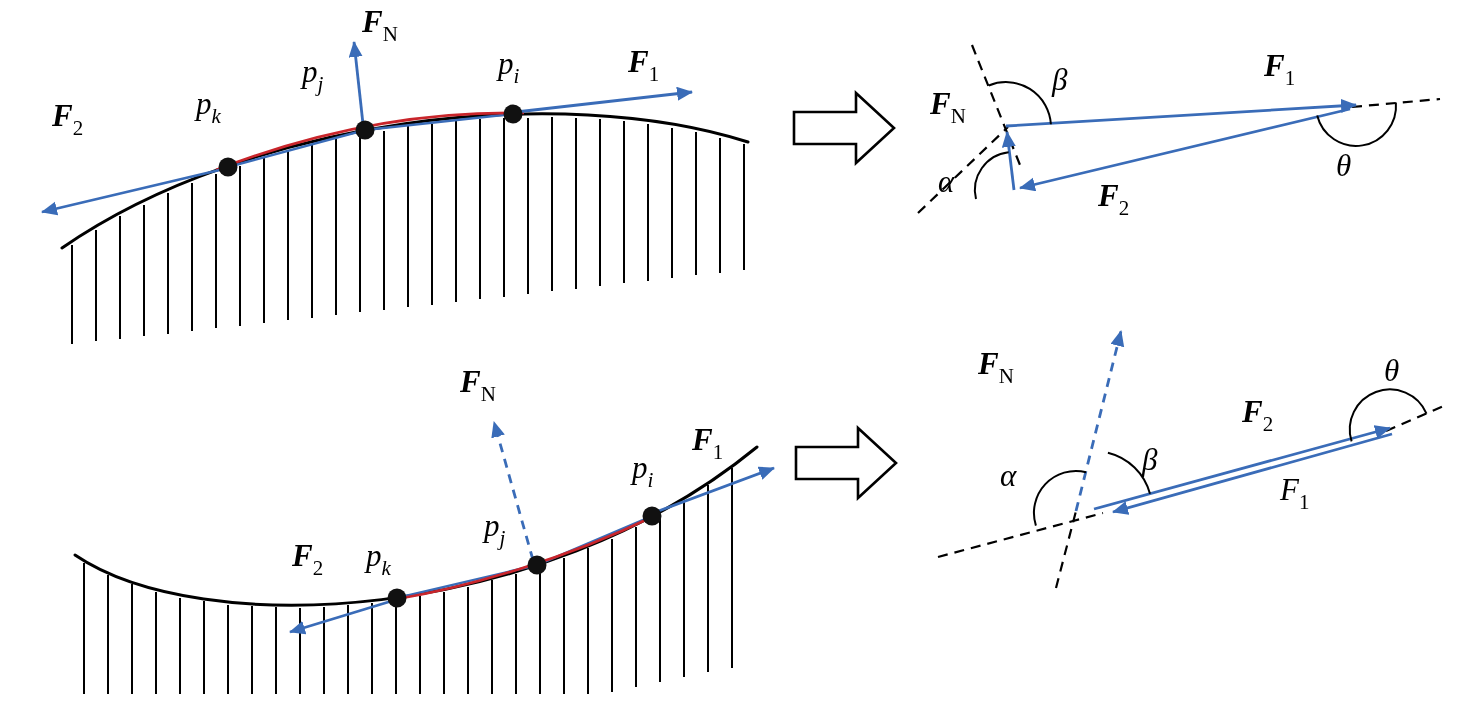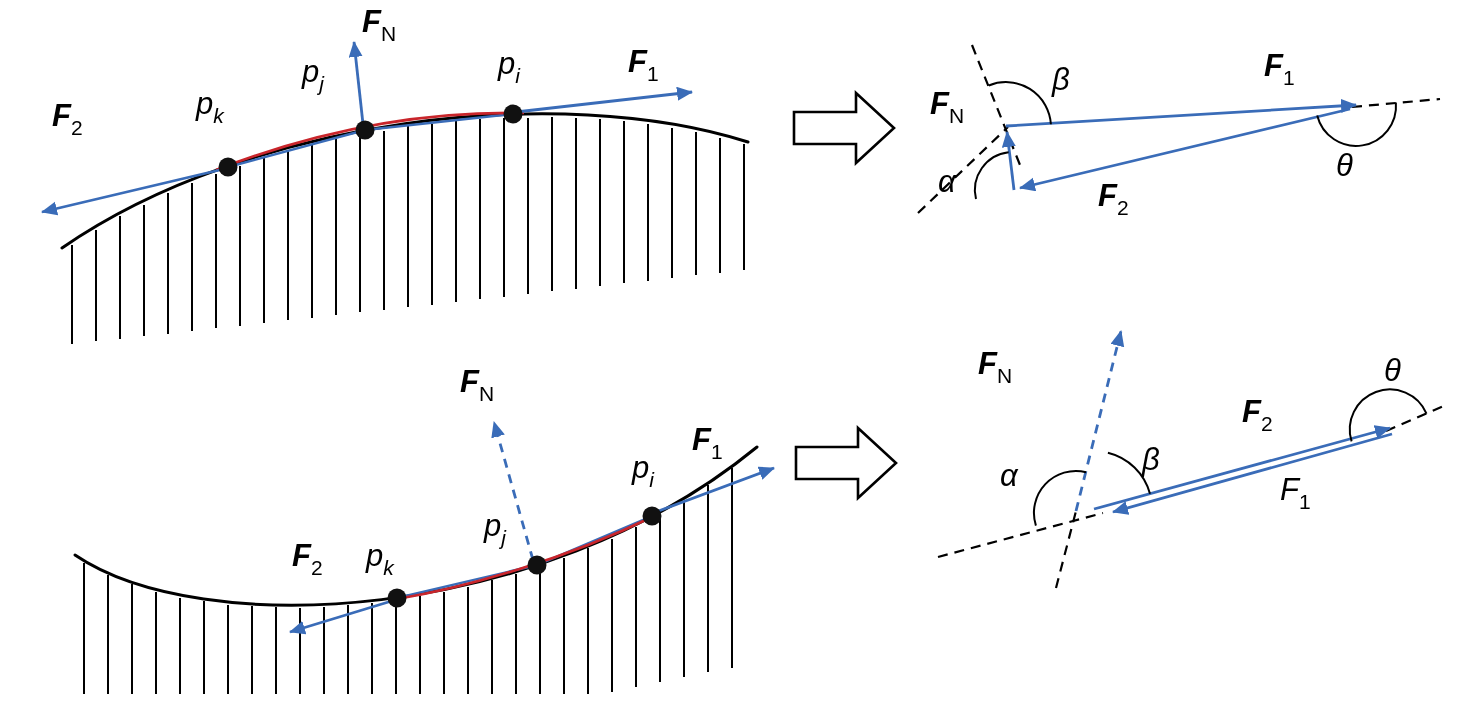--- a/index.html
+++ b/index.html
@@ -1,17 +1,17 @@
 <!DOCTYPE html>
 <html><head>
 <meta charset="utf-8">
 <style>
   html,body{margin:0;padding:0;background:#fff;}
   #stage{position:relative;width:1476px;height:709px;background:#fff;overflow:hidden;
-         font-family:Liberation Sans, sans-serif;}
+         font-family:Liberation Serif, serif;}
   #stage svg{position:absolute;left:0;top:0;}
   .curve{fill:none;stroke:#000;stroke-width:3;stroke-linecap:round;}
   .h{stroke:#000;stroke-width:2;}
   .vec{stroke:#3a6cb8;stroke-width:2.8;fill:none;}
   .vecd{stroke:#3a6cb8;stroke-width:2.8;fill:none;stroke-dasharray:9 7;}
   .chord{stroke:#3a6cb8;stroke-width:2.4;fill:none;}
   .red{stroke:#c9252b;stroke-width:2.6;fill:none;}
   .dash{stroke:#000;stroke-width:2.2;fill:none;stroke-dasharray:10 7;}
   .arc{stroke:#000;stroke-width:2;fill:none;}
   .dot{fill:#111;}

